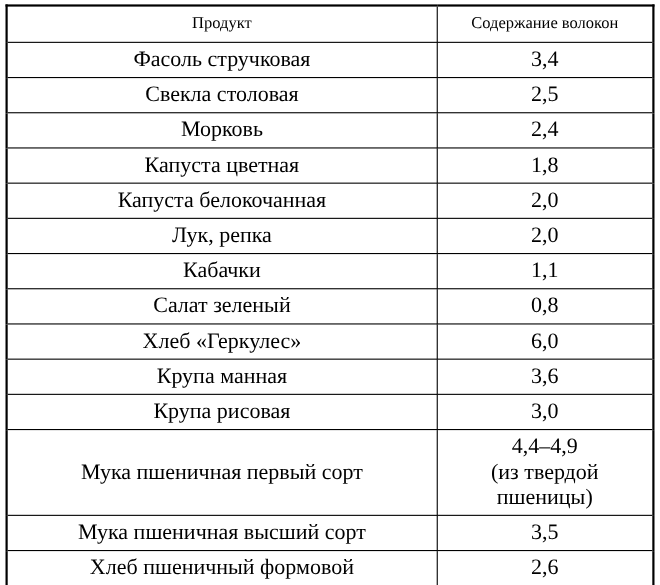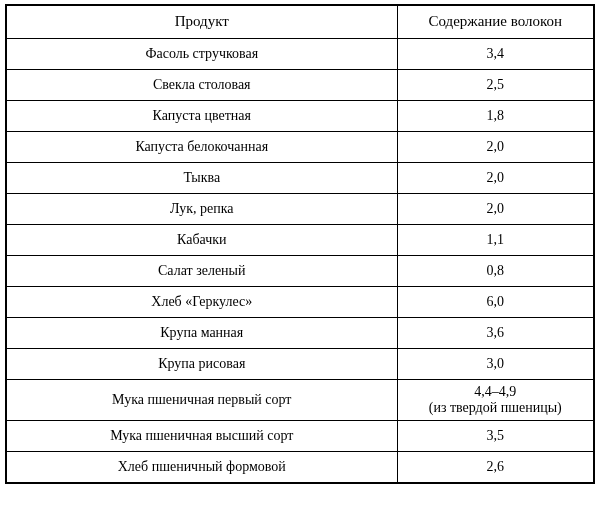--- a/index.html
+++ b/index.html
@@ -23,21 +23,21 @@
   table.fiber-table {
     width: 590px;
     border-collapse: collapse;
     table-layout: fixed;
     border: 2px solid #000;
   }
   table.fiber-table td {
     border: 1px solid #000;
     text-align: center;
     vertical-align: middle;
-    font-size: 14px;
+    font-size: 20px;
     line-height: 1.15;
     padding: 4px 16px;
     height: 22px;
   }
   table.fiber-table tr.header-row td {
     font-size: 15px;
     padding: 5px 2px;
   }
   table.fiber-table col.col-product { width: 66.5%; }
   table.fiber-table col.col-value { width: 33.5%; }
@@ -71,29 +71,29 @@
       </tr>
       <tr>
         <td class="outer-border-left">Фасоль стручковая</td>
         <td class="outer-border-right">3,4</td>
       </tr>
       <tr>
         <td class="outer-border-left">Свекла столовая</td>
         <td class="outer-border-right">2,5</td>
       </tr>
       <tr>
+        <td class="outer-border-left">Морковь</td>
+        <td class="outer-border-right">2,4</td>
+      </tr>
+      <tr>
         <td class="outer-border-left">Капуста цветная</td>
         <td class="outer-border-right">1,8</td>
       </tr>
       <tr>
         <td class="outer-border-left">Капуста белокочанная</td>
-        <td class="outer-border-right">2,0</td>
-      </tr>
-      <tr>
-        <td class="outer-border-left">Тыква</td>
         <td class="outer-border-right">2,0</td>
       </tr>
       <tr>
         <td class="outer-border-left">Лук, репка</td>
         <td class="outer-border-right">2,0</td>
       </tr>
       <tr>
         <td class="outer-border-left">Кабачки</td>
         <td class="outer-border-right">1,1</td>
       </tr>

